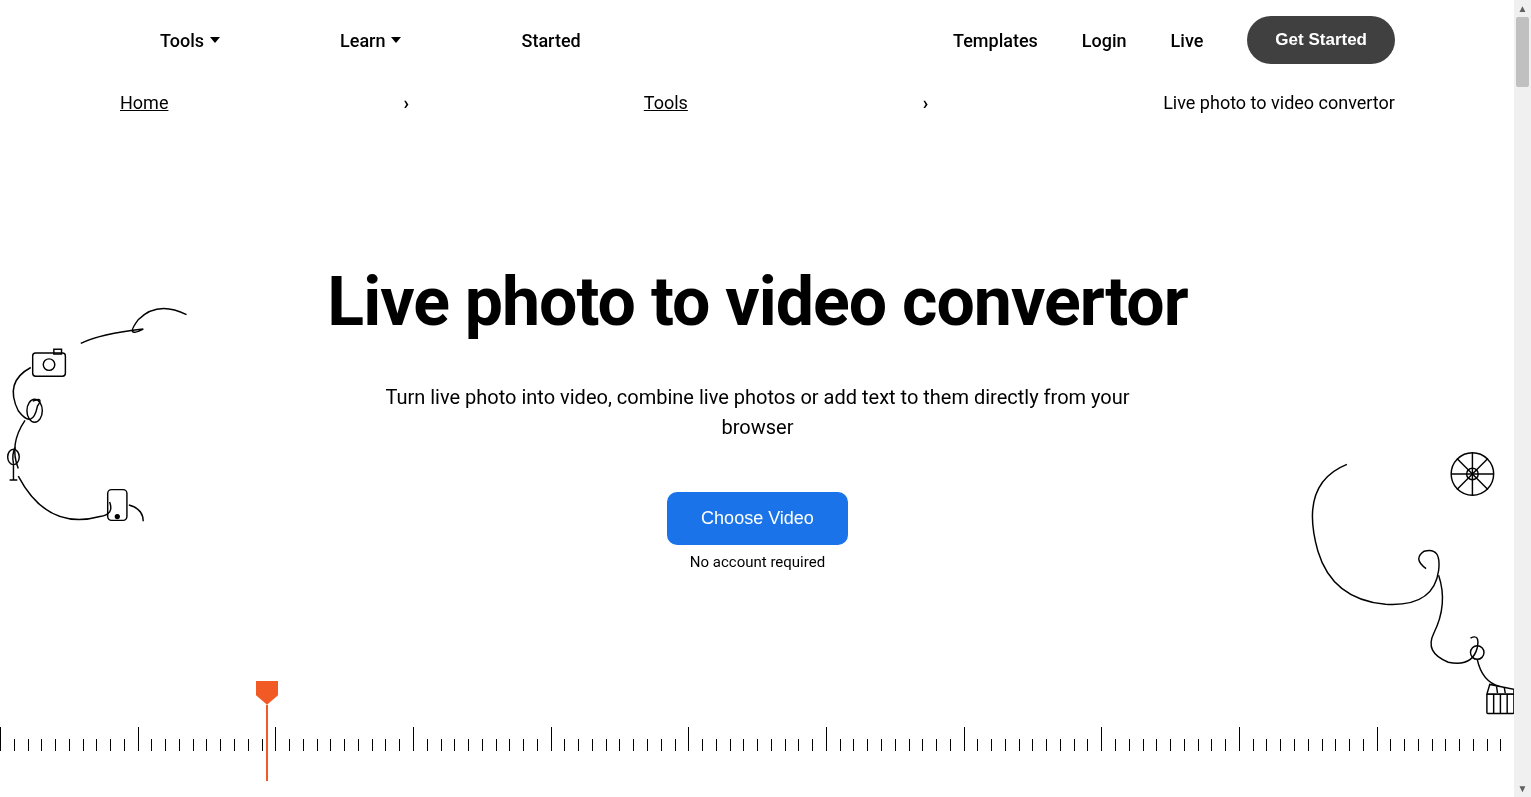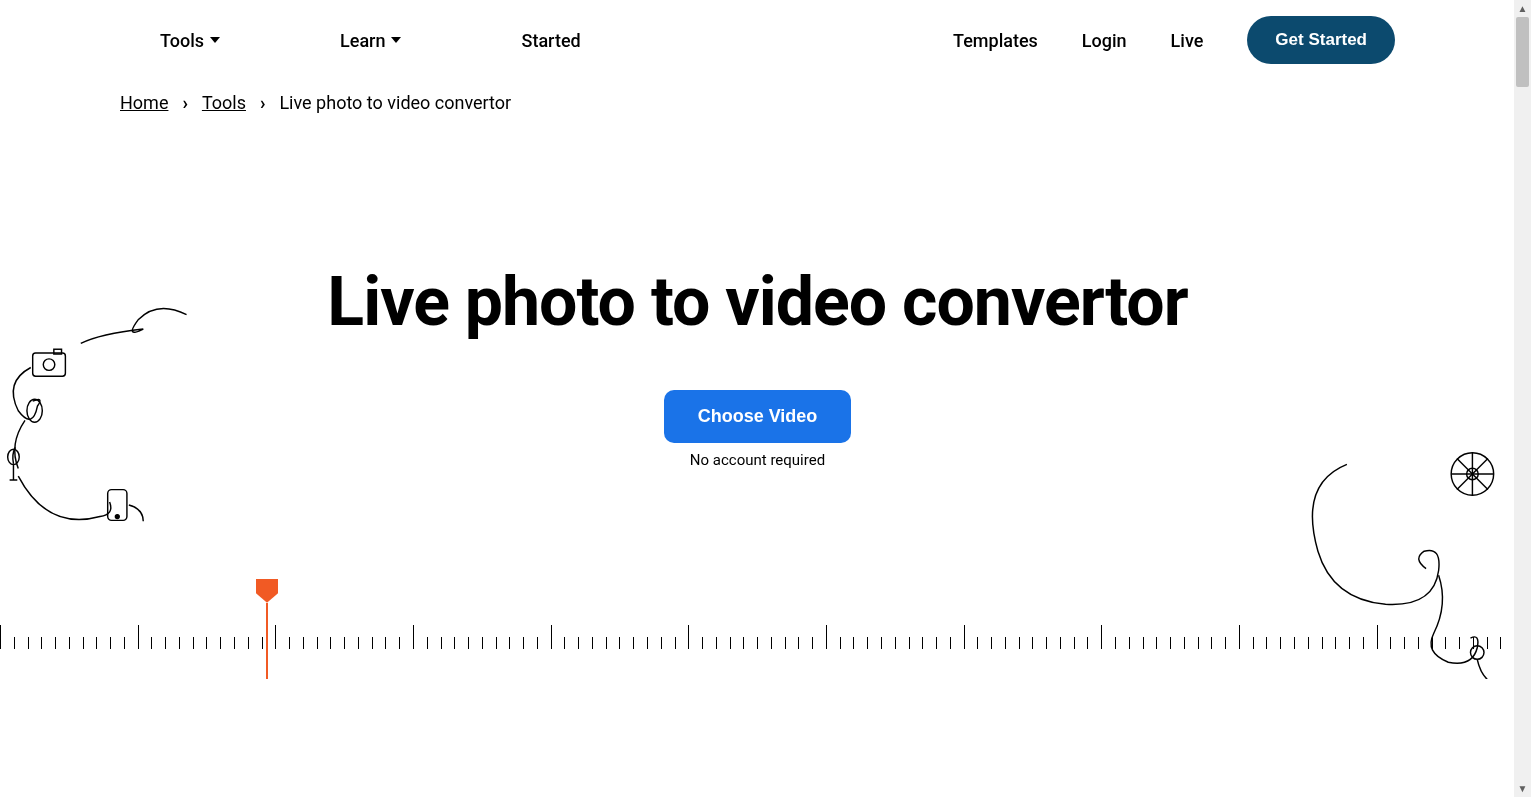--- a/index.html
+++ b/index.html
@@ -55,35 +55,36 @@
     .nav-right {
       display: flex;
       align-items: center;
       gap: 44px;
     }
     .nav-right .nav-item {
       font-size: 18px;
       font-weight: 500;
     }
     .btn-primary {
-      background: #0c4a6e;
+      background: #404040;
       color: #fff;
       border: none;
       padding: 14px 28px;
       border-radius: 24px;
       font-size: 17px;
       font-weight: 600;
       cursor: pointer;
     }
     .breadcrumb {
       display: flex;
       align-items: center;
       gap: 14px;
       padding: 12px 120px;
       font-size: 18px;
+      justify-content: space-between;
     }
     .breadcrumb-link {
       text-decoration: underline;
       color: #000;
       cursor: pointer;
     }
     .breadcrumb-current {
       color: #000;
     }
     .chevron-right {
@@ -123,21 +124,21 @@
       flex-direction: column;
       align-items: center;
     }
     .btn-cta {
       background: #1a73e8;
       color: #fff;
       border: none;
       padding: 16px 34px;
       border-radius: 10px;
       font-size: 18px;
-      font-weight: 700;
+      font-weight: 400;
       cursor: pointer;
     }
     .btn-secondary {
       background: #fff;
       color: #000;
       border: 1.5px solid #000;
       padding: 16px 34px;
       border-radius: 10px;
       font-size: 18px;
       font-weight: 500;
@@ -308,20 +309,21 @@
       <line x1="7" y1="10" x2="7" y2="30"></line>
       <line x1="14" y1="10" x2="14" y2="30"></line>
       <line x1="21" y1="10" x2="21" y2="30"></line>
       <path d="M 0 10 L 3 0 L 28 5 L 28 10 Z"></path>
       <line x1="10" y1="2" x2="11" y2="9"></line>
       <line x1="18" y1="3" x2="19" y2="9"></line>
     </g>
   </svg>
 
   <h1 class="hero-title">Live photo to video convertor</h1>
+  <p class="hero-subtitle">Turn live photo into video, combine live photos or add text to them directly from your browser</p>
 
   <div class="hero-buttons">
     <div class="btn-group">
       <button class="btn-cta">Choose Video</button>
       <div class="btn-note">No account required</div>
     </div>
   </div>
 </div>
 
 <div class="timeline">

